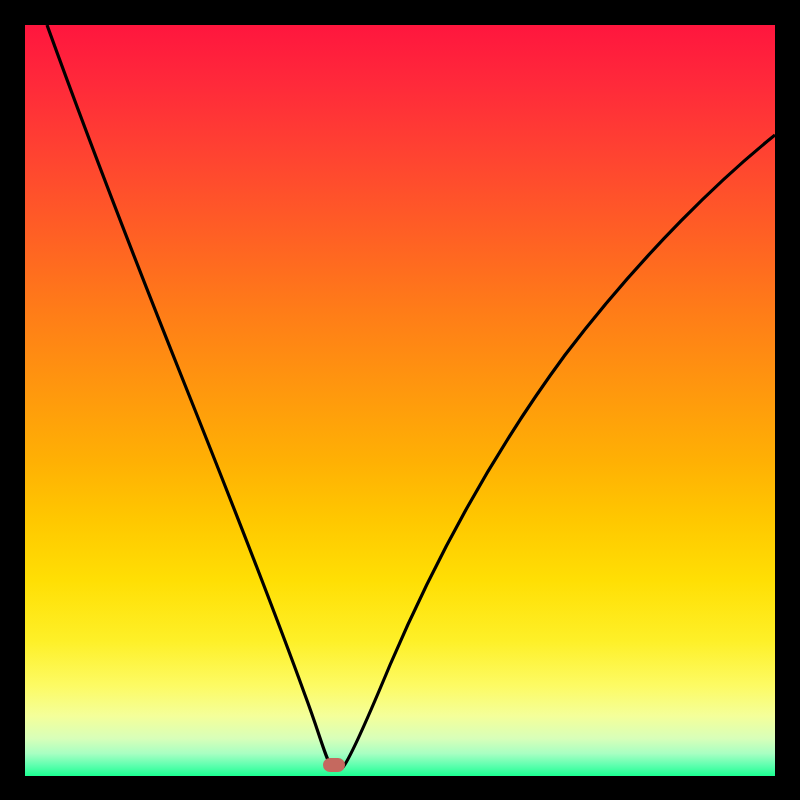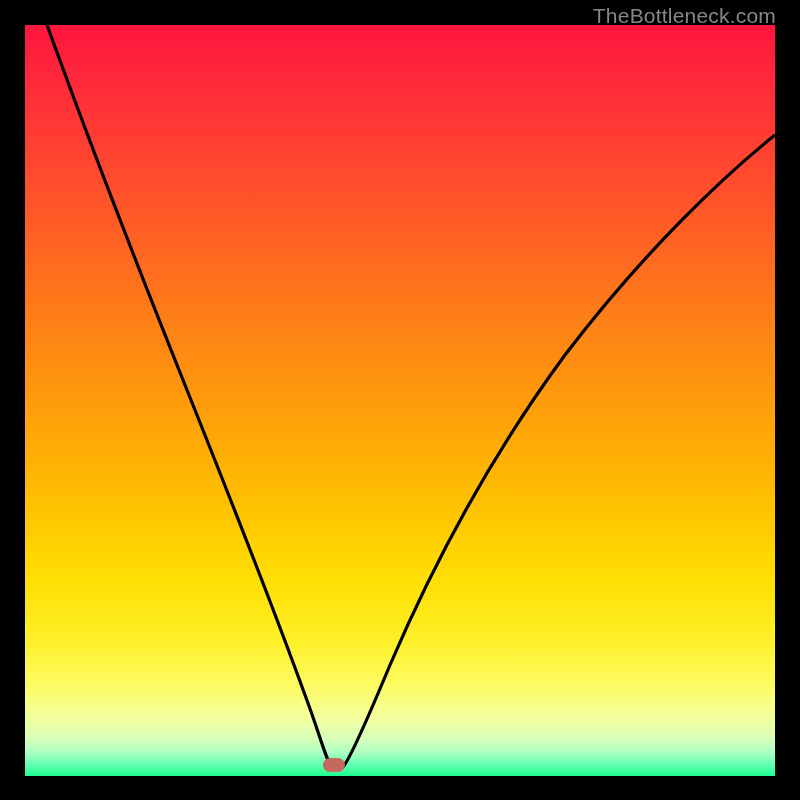--- a/index.html
+++ b/index.html
@@ -59,21 +59,20 @@
     font-size: 21px;
     font-weight: normal;
     letter-spacing: 0.2px;
   }
 </style>
 </head>
 <body>
 
 <div class="frame">
 
-  <div class="watermark">TheBottleneck.com</div>
 
   <div class="plot-area">
 
     <svg class="curve-svg" viewBox="0 0 750 751" preserveAspectRatio="none">
       <path d="M 22 0
                C 60 105, 110 235, 160 360
                C 200 460, 240 560, 280 670
                C 295 710, 302 738, 307 742
                L 318 742
                C 324 735, 340 700, 365 640

